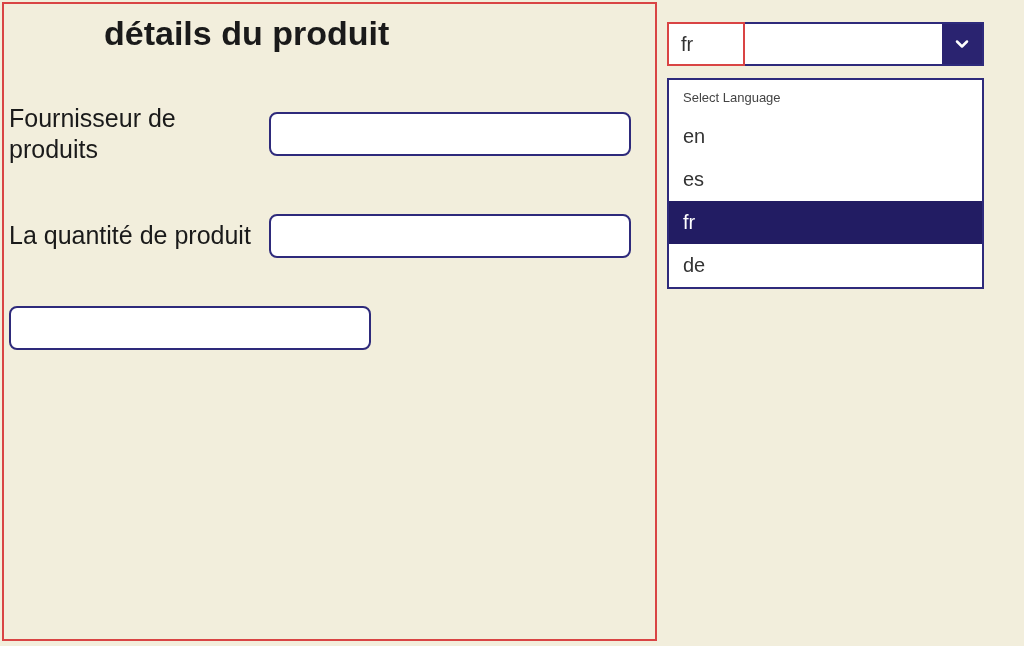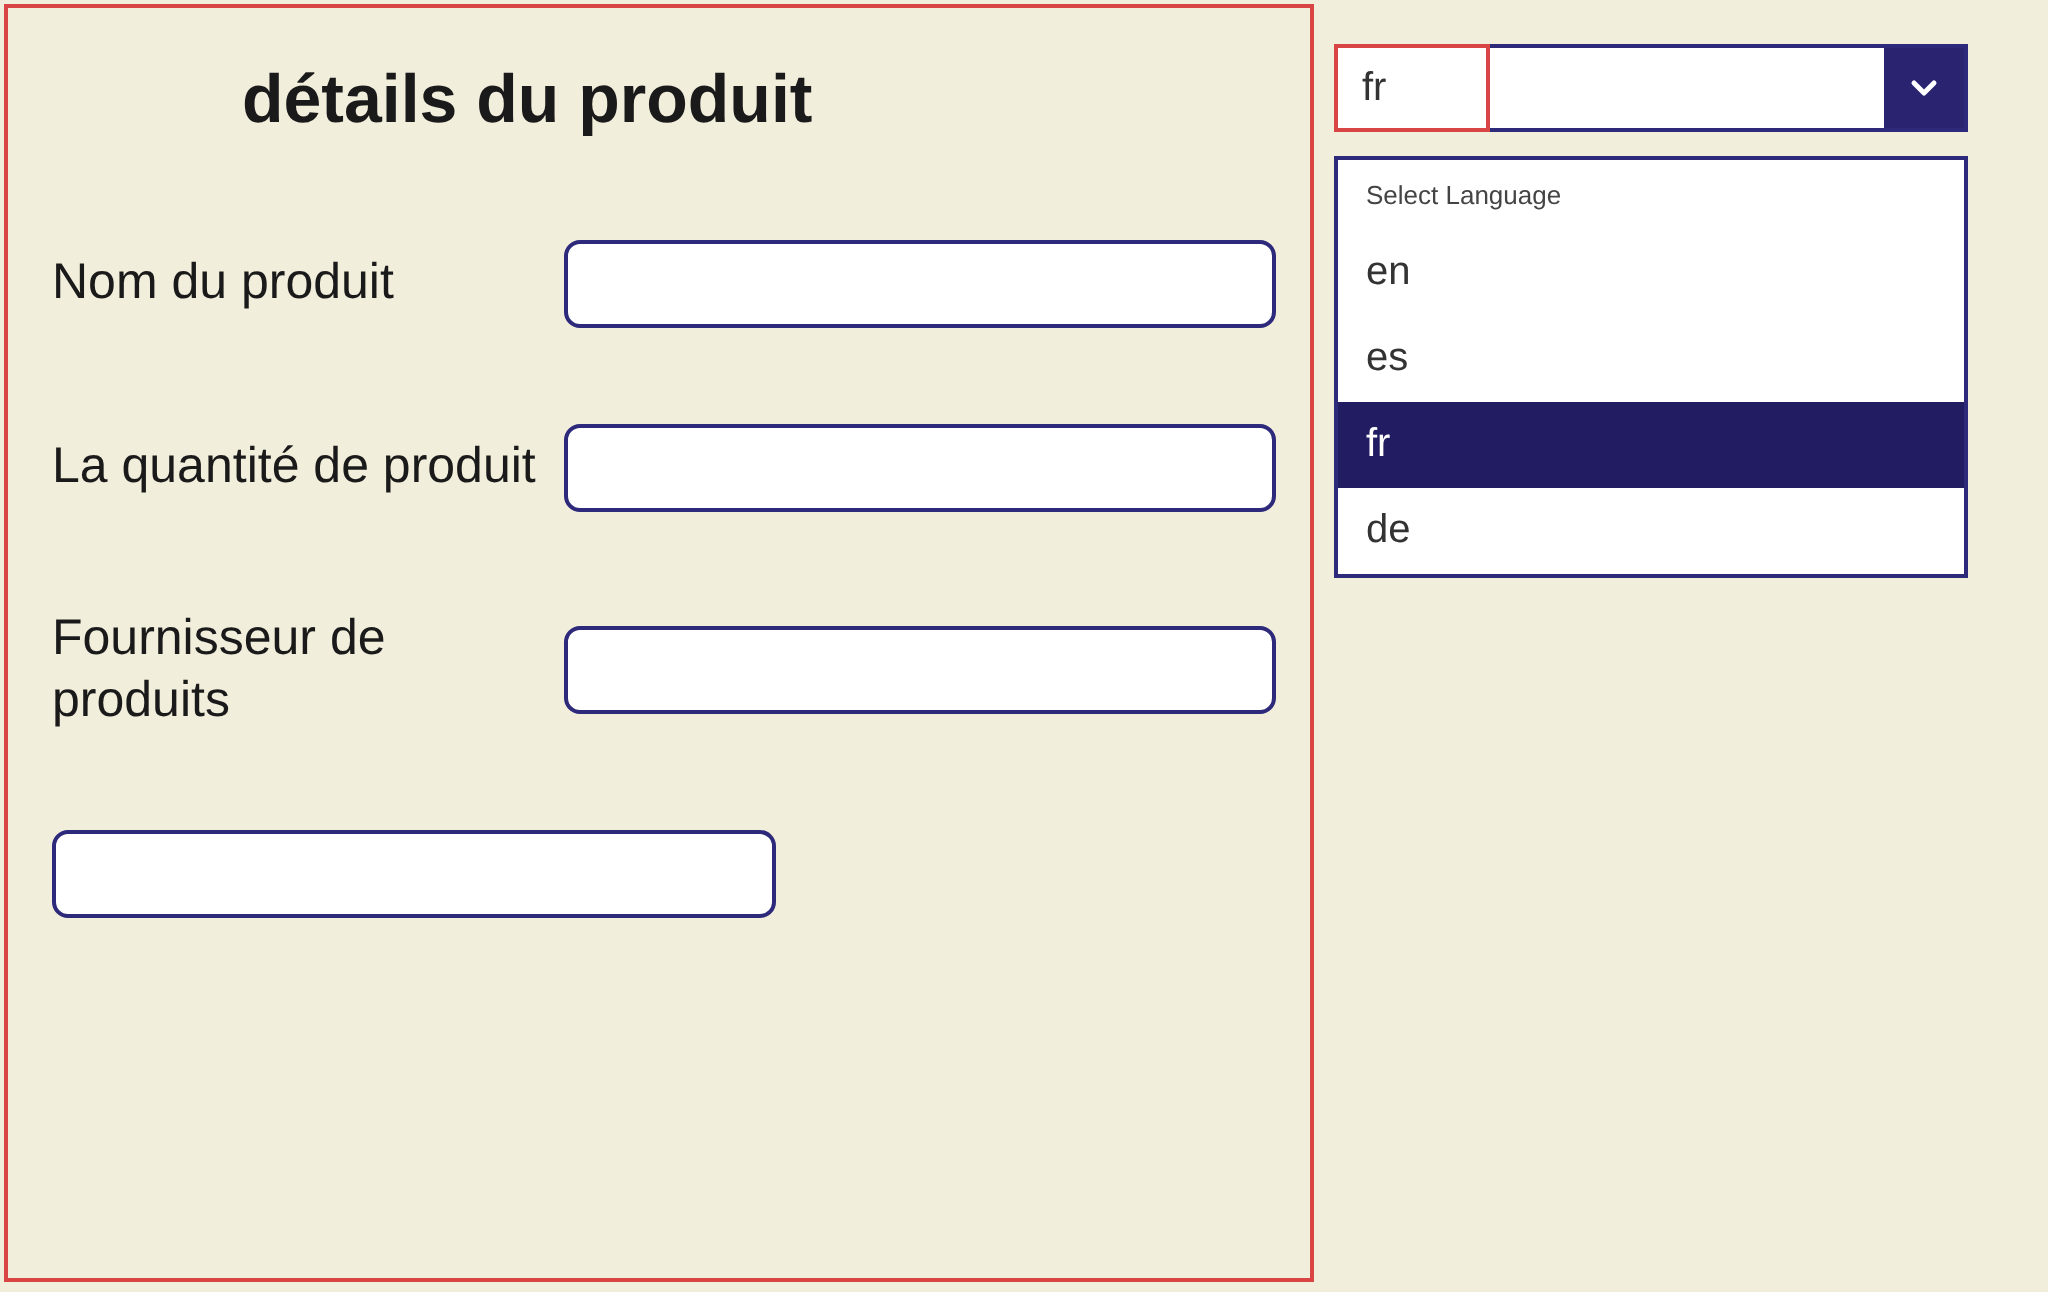--- a/index.html
+++ b/index.html
@@ -11,21 +11,21 @@
       position: relative;
       overflow: hidden;
     }
     .form-panel {
       position: absolute;
       left: 2px;
       top: 2px;
       width: 655px;
       height: 639px;
       border: 2px solid #d94444;
-      padding: 17px;
+      padding: 0;
     }
     .form-title {
       font-size: 34px;
       font-weight: 700;
       color: #1a1a1a;
       text-align: left;
       margin: 10px 0 50px 100px;
     }
     .form-row {
       display: flex;
@@ -116,32 +116,28 @@
       background: #221c63;
       color: #fff;
     }
   </style>
 </head>
 <body>
 
 <div class="form-panel">
   <h1 class="form-title">détails du produit</h1>
 
+
   <div class="form-row">
-    <label class="form-label">Nom du produit</label>
+    <label class="form-label">Fournisseur de produits</label>
     <input class="form-input" type="text" value="" style="">
   </div>
 
   <div class="form-row">
     <label class="form-label">La quantité de produit</label>
-    <input class="form-input" type="text" value="" style="">
-  </div>
-
-  <div class="form-row">
-    <label class="form-label">Fournisseur de produits</label>
     <input class="form-input" type="text" value="" style="">
   </div>
 
   <div class="form-row">
     <input class="form-input" type="text" value="" style="">
   </div>
 
 </div>
 
 <div class="lang-wrapper">

